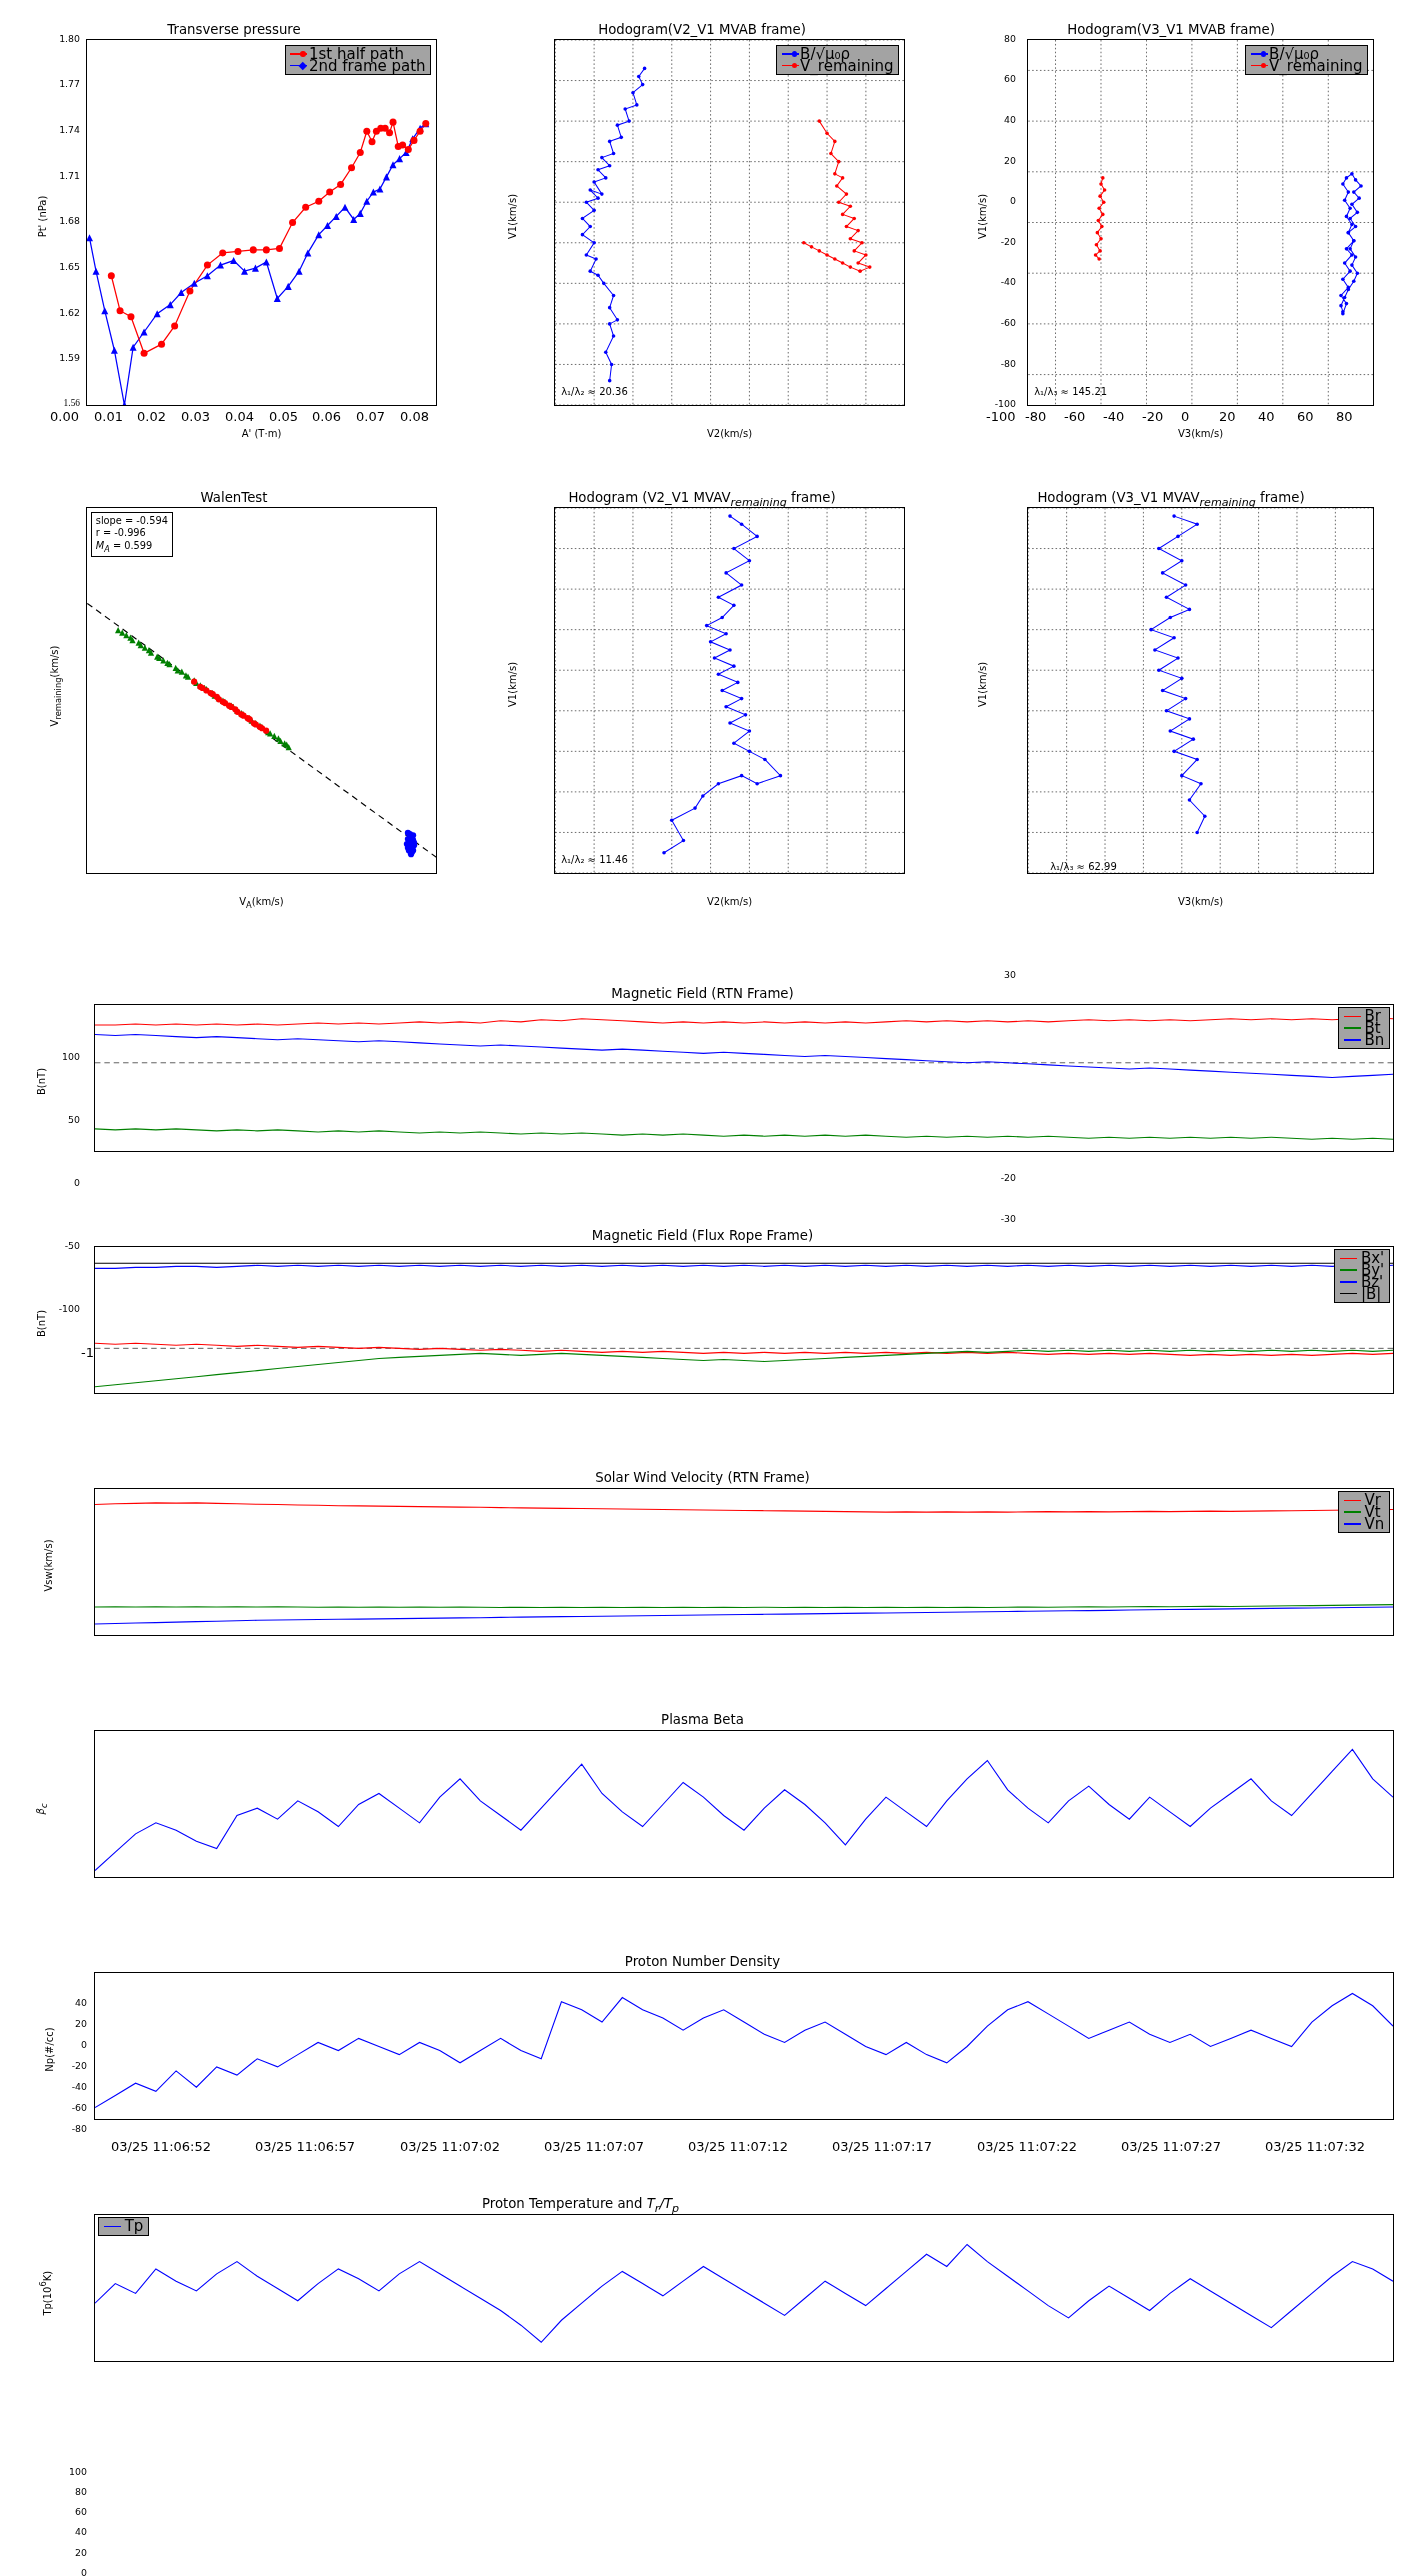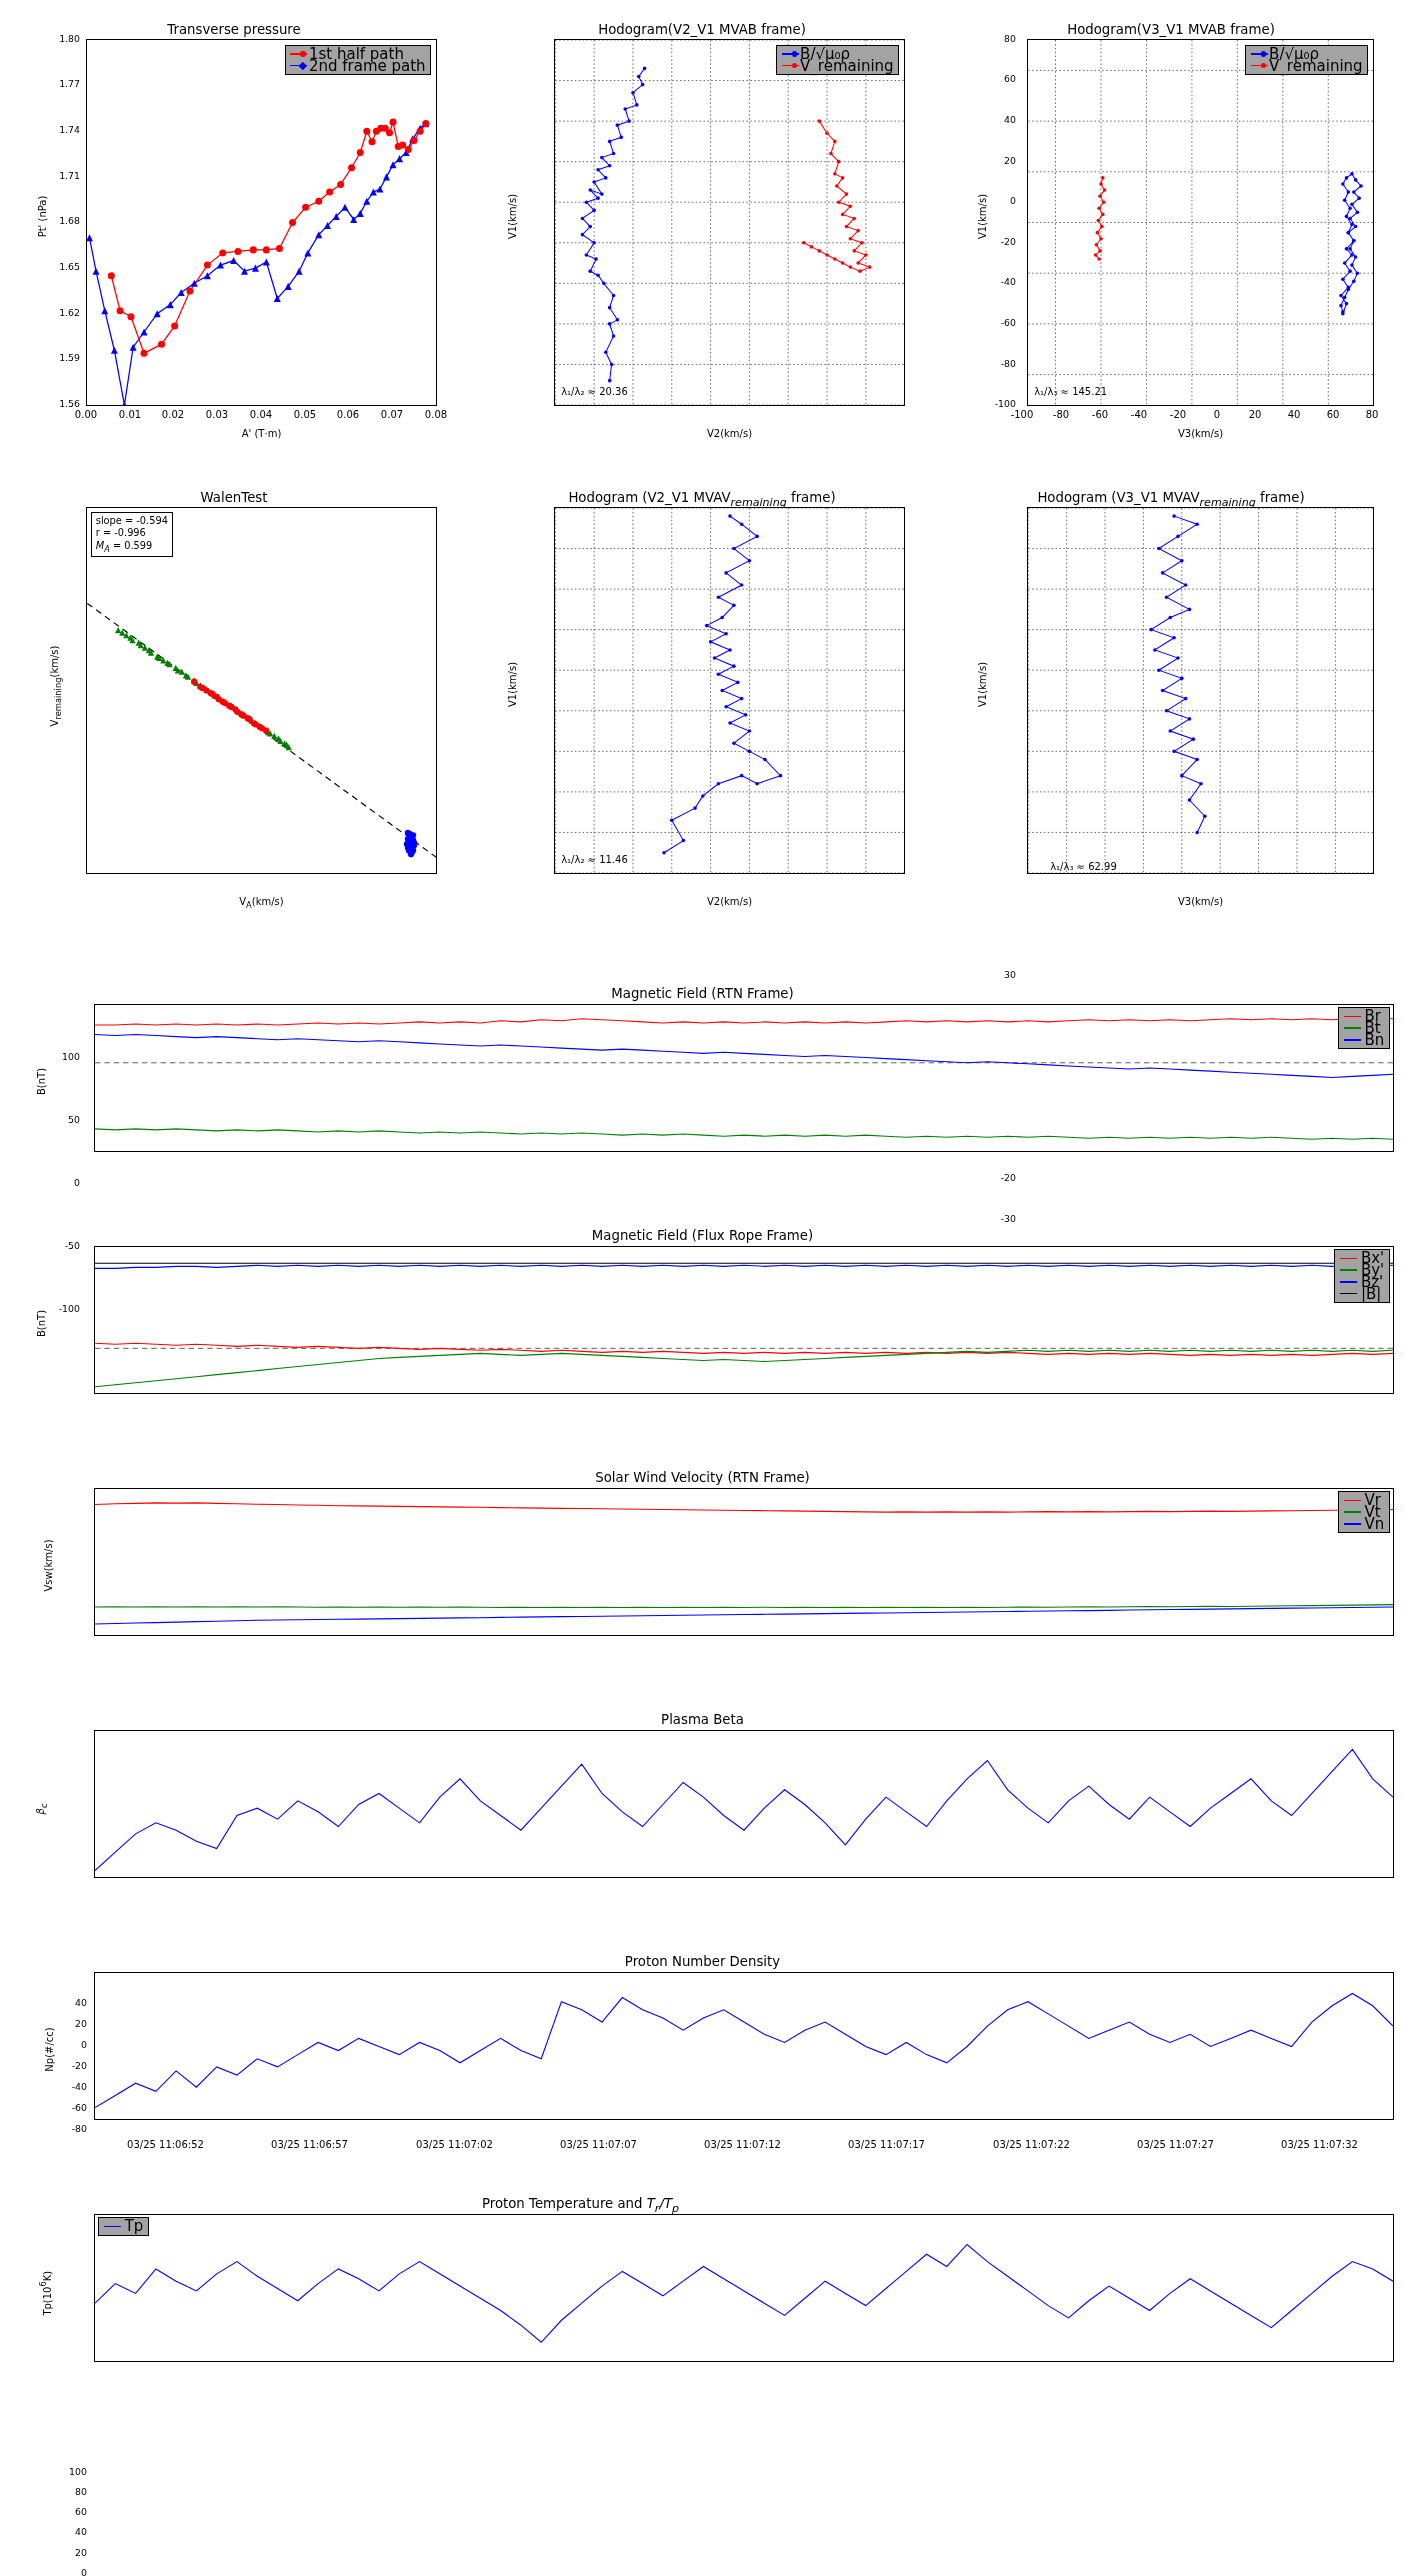--- a/index.html
+++ b/index.html
@@ -4,21 +4,21 @@
 <style>
   html,body{margin:0;padding:0;background:#ffffff;}
   body{width:1405px;height:2576px;font-family:"DejaVu Sans",sans-serif;color:#000;}
   .page{position:relative;width:1405px;height:2576px;}
   .panel{position:absolute;}
   .axes{position:absolute;border:0.8px solid #000;background:#fff;box-sizing:border-box;}
   .title{position:absolute;width:100%;text-align:center;font-size:13.3px;color:#000;}
   .ylabel{position:absolute;font-size:10px;transform-origin:center center;white-space:nowrap;}
   .xlabel{position:absolute;font-size:10px;text-align:center;white-space:nowrap;}
   .tick{position:absolute;font-size:9.4px;color:#000;white-space:nowrap;}
-  .tickx{position:absolute;font-size:10px;color:#000;white-space:nowrap;text-align:center;}
+  .tickx{position:absolute;font-size:13px;color:#000;white-space:nowrap;text-align:left;}
   .legend{position:absolute;border:0.8px solid #000;background:#a3a3a3;font-size:15px;padding:2.3px 4.7px;box-sizing:border-box;}
   .legend .row{display:flex;align-items:center;gap:3.9px;height:11.7px;white-space:nowrap;}
   .legend .swatch{display:inline-block;width:17px;height:1.6px;}
   .legend .mk{display:inline-block;width:5.5px;height:5.5px;border-radius:50%;margin-left:-11px;margin-right:-0.8px;}
   .annot{position:absolute;font-size:10px;background:transparent;white-space:nowrap;}
   .boxannot{position:absolute;border:0.8px solid #000;background:#fff;font-size:9.8px;padding:2.3px 3.9px;line-height:1.25;white-space:nowrap;}
   svg{display:block;}
   .gridline{stroke:#000;stroke-width:1;stroke-dasharray:2 3;opacity:.75;}
 </style>
 </head>
@@ -116,21 +116,21 @@
         <div class="row">
             <span class="swatch" style="background:#0000ff"></span>
             <span class="mk" style="background:#0000ff;border-radius:0;transform:rotate(45deg)"></span>
             <span>2nd frame path</span>
           </div>
       </div>
     </div>
     <div class="ylabel" style="left:22px;top:211px;transform:rotate(-90deg);">Pt' (nPa)</div>
     <div class="xlabel" style="left:86px;top:428px;width:351px;">A' (T·m)</div>
     <div id="ax1yt">
-        <div class="tick" style="left:80px;top:398px;transform:translateX(-100%);">1.56</div>
+        <div class="tick" style="left:80px;top:398px;transform:translateX(-100%);font-family:Liberation Serif, serif;">1.56</div>
         <div class="tick" style="left:80px;top:352px;transform:translateX(-100%);">1.59</div>
         <div class="tick" style="left:80px;top:307px;transform:translateX(-100%);">1.62</div>
         <div class="tick" style="left:80px;top:261px;transform:translateX(-100%);">1.65</div>
         <div class="tick" style="left:80px;top:215px;transform:translateX(-100%);">1.68</div>
         <div class="tick" style="left:80px;top:170px;transform:translateX(-100%);">1.71</div>
         <div class="tick" style="left:80px;top:124px;transform:translateX(-100%);">1.74</div>
         <div class="tick" style="left:80px;top:78px;transform:translateX(-100%);">1.77</div>
         <div class="tick" style="left:80px;top:33px;transform:translateX(-100%);">1.80</div>
       </div>
     <div id="ax1xt">

